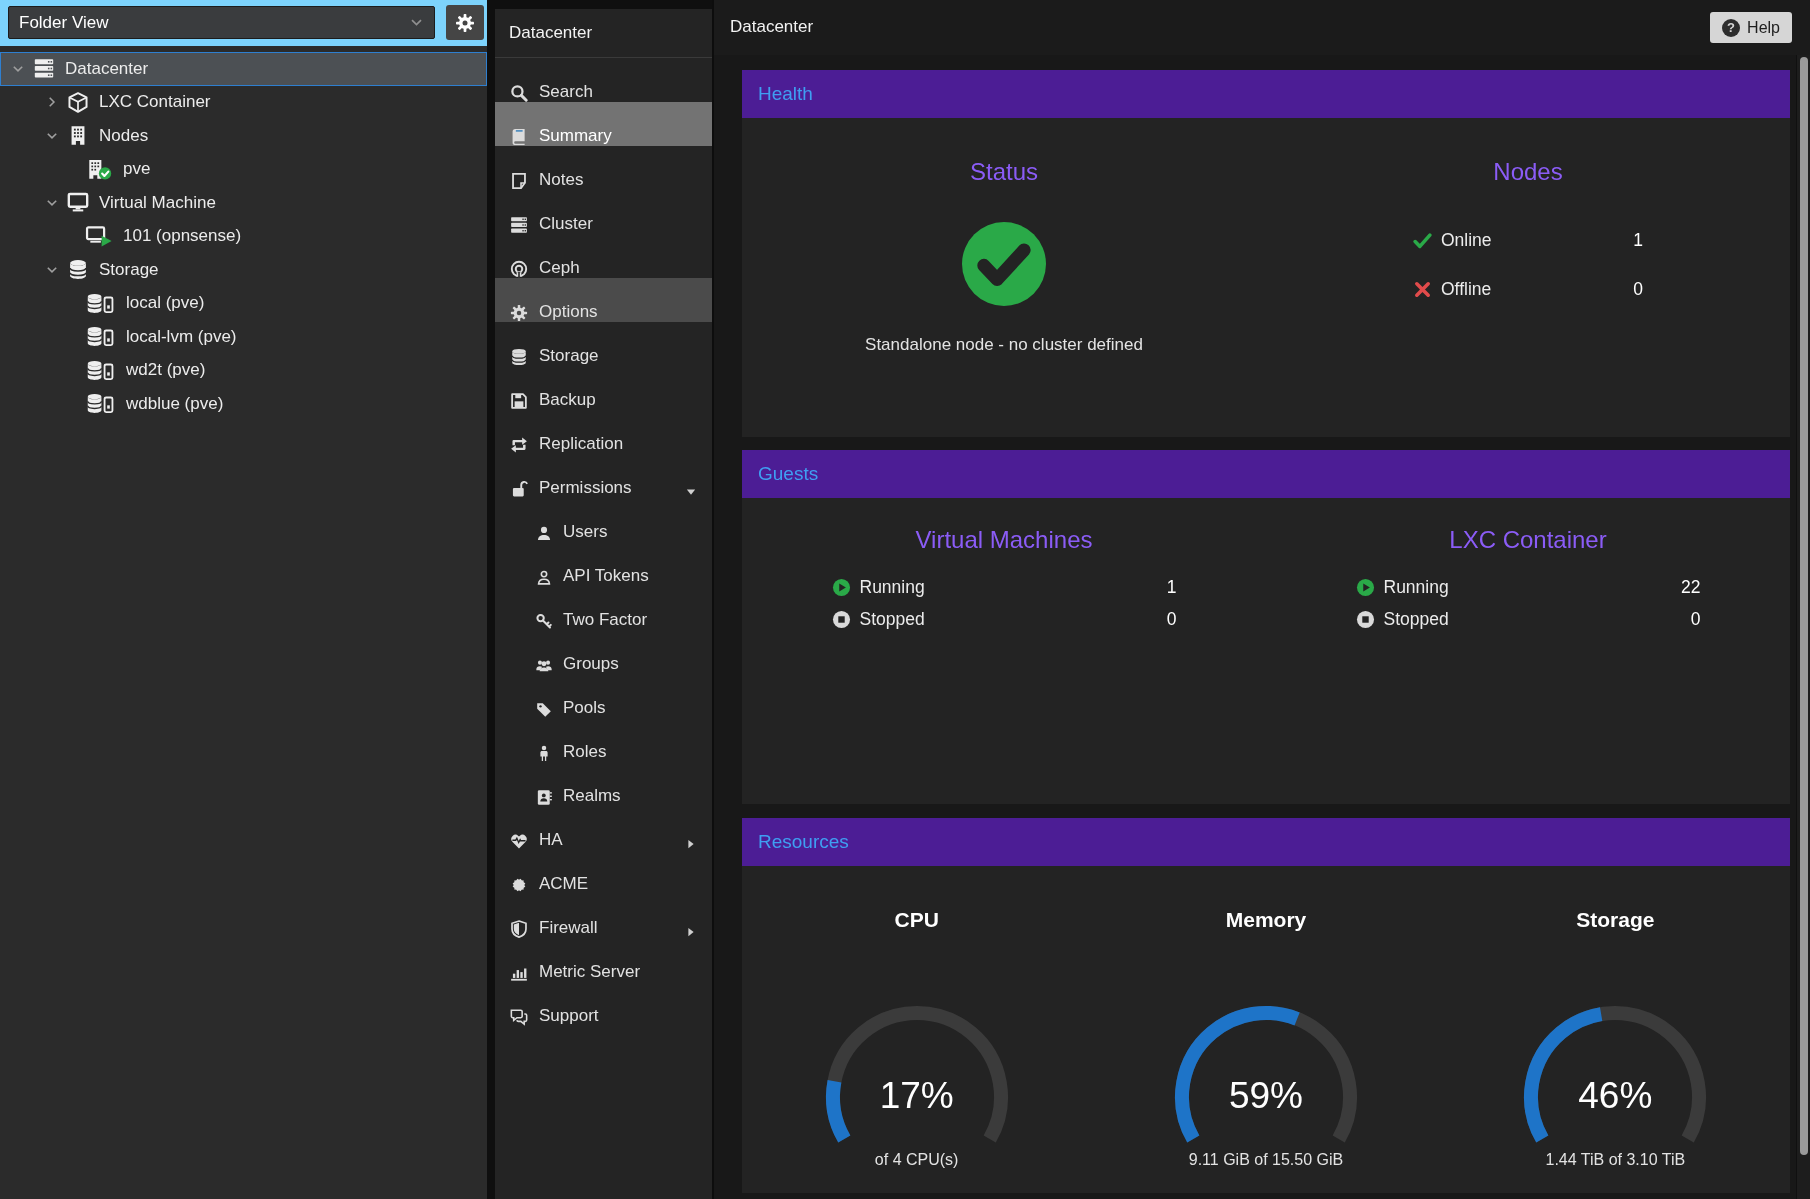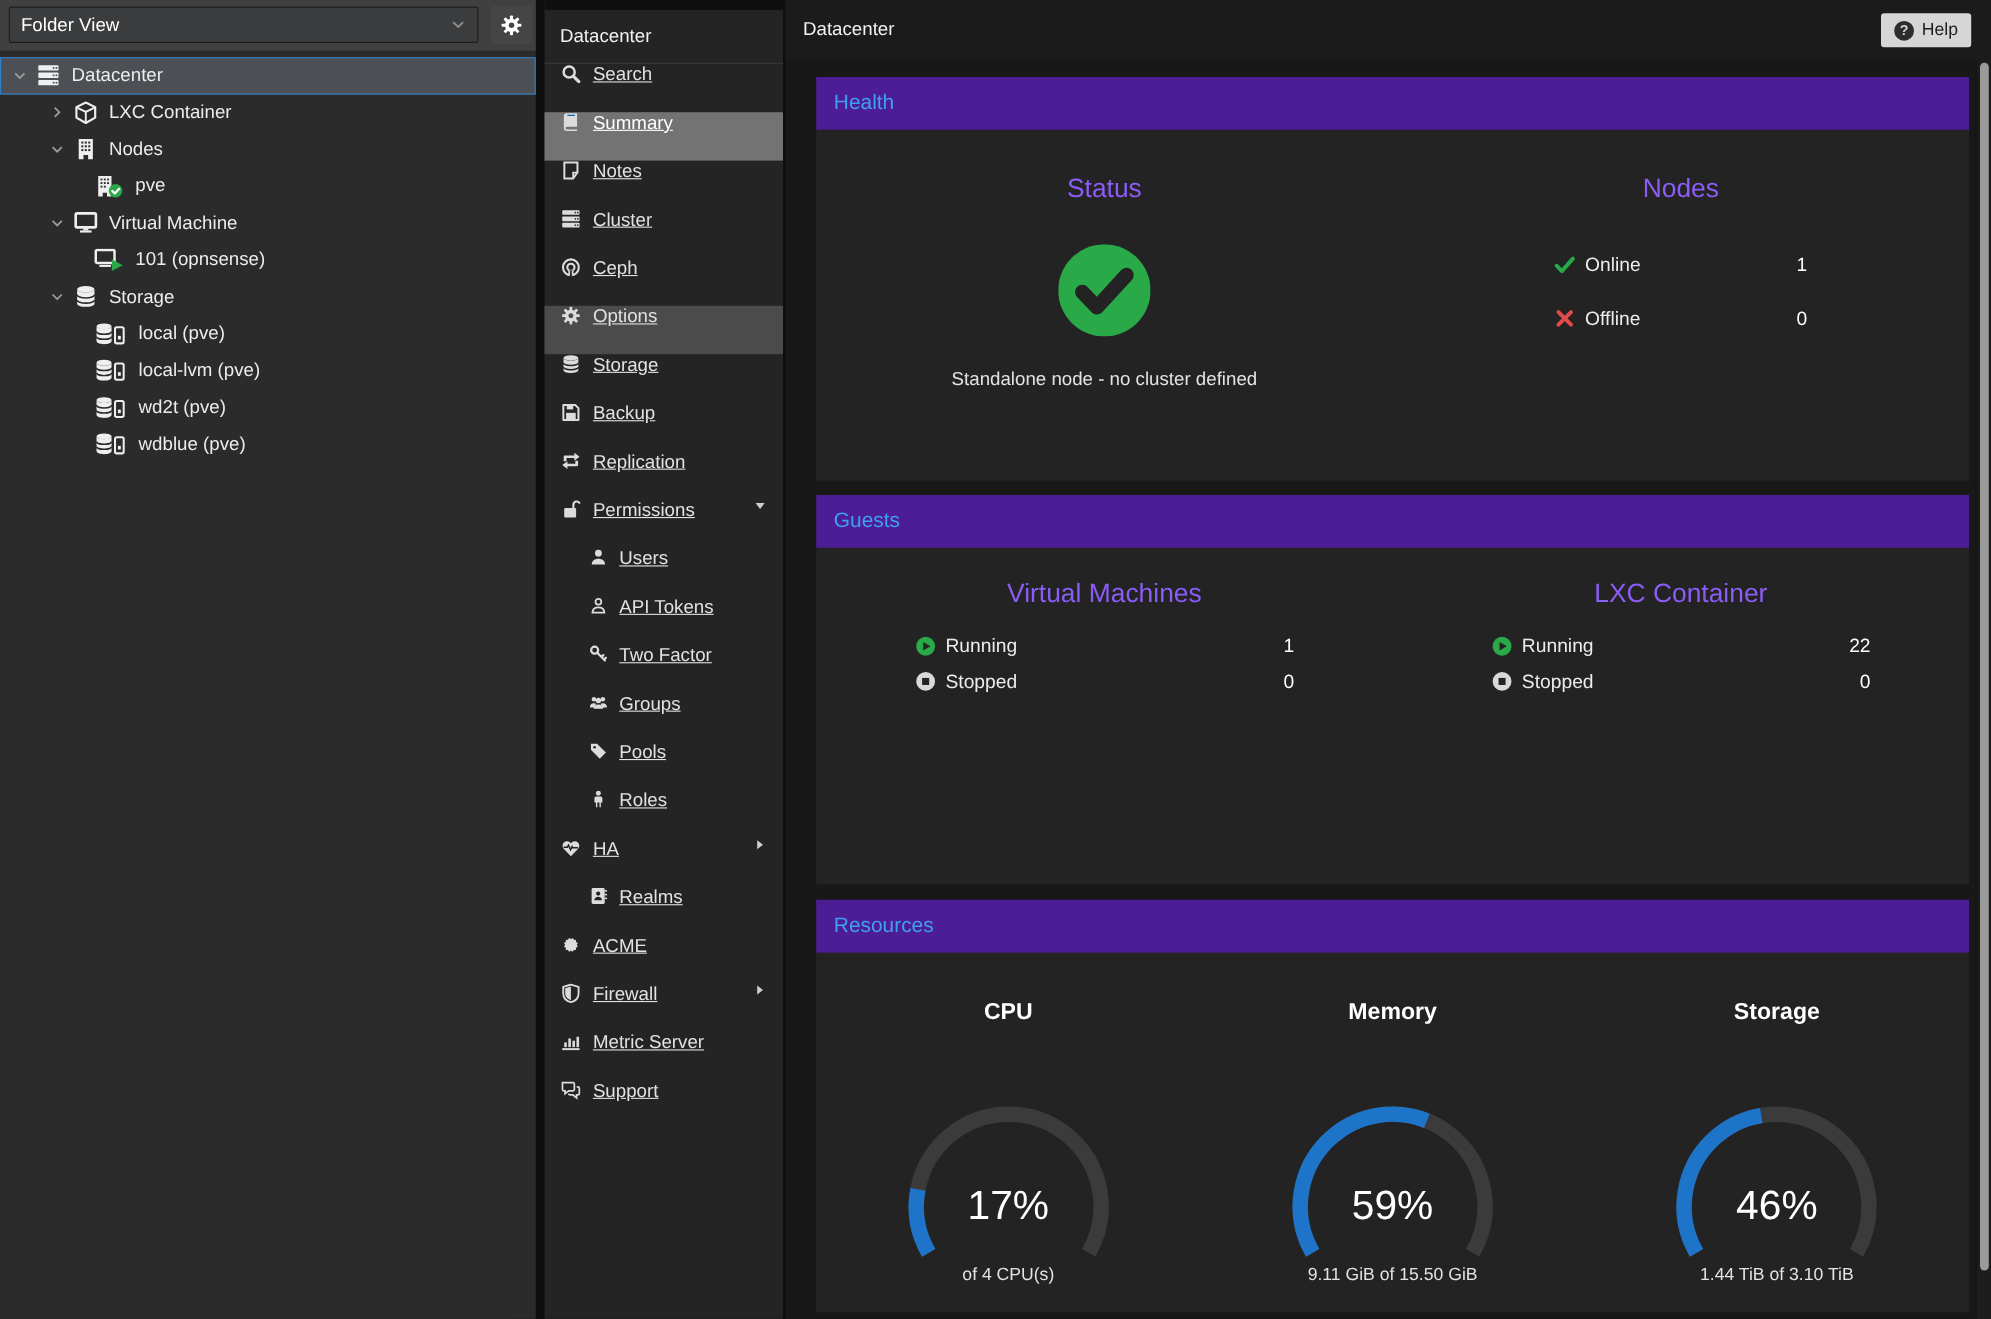--- a/index.html
+++ b/index.html
@@ -7,21 +7,21 @@
   body {
     position:relative; background:#0f0f0f; overflow:hidden;
     font-family:"Liberation Sans","DejaVu Sans",sans-serif;
     color:#e6e6e6; --ko:#242424;
   }
   .ic { display:inline-flex; align-items:center; justify-content:center; flex:none; }
   .ic svg { width:100%; height:100%; display:block; }
 
   
   #left-panel { position:absolute; left:0; top:0; width:487px; height:100%; background:#2b2b2b; --ko:#2b2b2b; }
-  #left-toolbar { position:absolute; left:0; top:0; width:100%; height:46px; background:#404040; }
+  #left-toolbar { position:absolute; left:0; top:0; width:100%; height:46px; background:#7dd3fc; }
   #view-combo {
     position:absolute; left:8px; top:6px; width:427px; height:33px;
     background:#3a3c3e; border:1px solid #1c1c1c; border-radius:2px;
     display:flex; align-items:center; padding:0 10px; cursor:pointer;
   }
   #view-combo .combo-label { font-size:17px; color:#ffffff; flex:1; }
   #view-combo .ic { width:15px; height:15px; color:#8f8f8f; }
   #gear-btn {
     position:absolute; left:446px; top:5px; width:38px; height:35px;
     background:#454545; --ko:#454545; border-radius:3px;
@@ -37,21 +37,21 @@
   .tree-row .node-ic { height:21px; color:#efefef; margin-right:9px; }
   .tree-row .node-ic.w24 { width:24px; }
   .tree-row .node-ic.w30 { width:30px; }
   .tree-row .node-ic.w33 { width:33px; }
   .tree-row.selected { background:#4c5054; --ko:#4c5054; outline:1px solid #2e7fd0; outline-offset:-1px; }
 
   
   #menu-panel { position:absolute; left:495px; top:0; width:217px; height:100%; background:#242424; }
   #menu-top-strip { height:9px; background:#0f0f0f; }
   #menu-header { height:49px; display:flex; align-items:center; padding-left:14px; font-size:17px; color:#f2f2f2; border-bottom:1px solid #3a3a3a; }
-  .menu-item { position:relative; height:44px; display:flex; align-items:flex-start; padding-left:14px; font-size:17px; color:#e2e2e2; cursor:pointer;text-decoration:underline; }
+  .menu-item { position:relative; height:44px; display:flex; align-items:flex-end; padding-left:14px; font-size:17px; color:#e2e2e2; cursor:pointer; }
   .menu-item .mi-ic { width:20px; height:18px; color:#dcdcdc; margin-right:10px; }
   .menu-item.sub { padding-left:40px; }
   .menu-item.sub .mi-ic { width:18px; height:17px; }
   .menu-item.active { background:#737373; --ko:#0a67b2; color:#ffffff; }
   .menu-item.hovered { background:#4b4b4b; --ko:#4b4b4b; }
   .menu-item .arrow { position:absolute; right:15px; width:12px; height:12px; color:#cfcfcf; }
 
   
   #content { position:absolute; left:712px; top:0; right:0; bottom:0; background:#181818; border-left:2px solid #0d0d0d; }
   #content-header { position:absolute; left:0; top:0; right:0; height:55px; background:#1b1b1b; }
@@ -483,48 +483,48 @@
       </div>
       <div class="menu-item sub">
         <span class="ic mi-ic">
           <svg viewBox="0 0 16 16">
             <circle cx="8" cy="2.9" r="2.1" fill="currentColor"></circle>
             <path d="M6.1 5.7h3.8c.9 0 1.5.6 1.5 1.5v3.6h-1.3V15H8.9v-4.2H7.1V15H5.9v-4.2H4.6V7.2c0-.9.6-1.5 1.5-1.5z" fill="currentColor"></path>
           </svg>
         </span>
         <span>Roles</span>
       </div>
-      <div class="menu-item">
-        <span class="ic mi-ic">
-          <svg viewBox="0 0 16 16">
-            <path d="M8 14.6 2.3 8.8a3.8 3.8 0 0 1 0-5.3 3.6 3.6 0 0 1 5.1 0l.6.6.6-.6a3.6 3.6 0 0 1 5.1 0 3.8 3.8 0 0 1 0 5.3z" fill="currentColor"></path>
-            <path d="M2.1 7.3h3l1-1.7 1.6 3.7 1.3-2.5.6 1h4.2" fill="none" stroke="var(--ko,#242424)" stroke-width="1.2"></path>
-          </svg>
-        </span>
-        <span>HA</span>
-        <span class="ic arrow">
-          <svg viewBox="0 0 16 16">
-            <path d="M4.5 2.5v11L11.5 8z" fill="currentColor"></path>
-          </svg>
-        </span>
-      </div>
       <div class="menu-item sub">
         <span class="ic mi-ic">
           <svg viewBox="0 0 16 16">
             <rect x="2.2" y="1.2" width="11.2" height="13.6" rx="1.2" fill="currentColor"></rect>
             <rect x="13.4" y="3" width="2" height="1.3" fill="currentColor"></rect>
             <rect x="13.4" y="6.2" width="2" height="1.3" fill="currentColor"></rect>
             <rect x="13.4" y="9.4" width="2" height="1.3" fill="currentColor"></rect>
             <g fill="var(--ko,#242424)">
               <circle cx="7.8" cy="6" r="1.8"></circle>
               <path d="M4.5 11.7c0-1.9 1.5-3 3.3-3s3.3 1.1 3.3 3z"></path>
             </g>
           </svg>
         </span>
         <span>Realms</span>
+      </div>
+      <div class="menu-item">
+        <span class="ic mi-ic">
+          <svg viewBox="0 0 16 16">
+            <path d="M8 14.6 2.3 8.8a3.8 3.8 0 0 1 0-5.3 3.6 3.6 0 0 1 5.1 0l.6.6.6-.6a3.6 3.6 0 0 1 5.1 0 3.8 3.8 0 0 1 0 5.3z" fill="currentColor"></path>
+            <path d="M2.1 7.3h3l1-1.7 1.6 3.7 1.3-2.5.6 1h4.2" fill="none" stroke="var(--ko,#242424)" stroke-width="1.2"></path>
+          </svg>
+        </span>
+        <span>HA</span>
+        <span class="ic arrow">
+          <svg viewBox="0 0 16 16">
+            <path d="M4.5 2.5v11L11.5 8z" fill="currentColor"></path>
+          </svg>
+        </span>
       </div>
       <div class="menu-item">
         <span class="ic mi-ic">
           <svg viewBox="0 0 16 16">
             <g fill="currentColor">
               <rect x="3.9" y="3.9" width="8.2" height="8.2"></rect>
               <rect x="3.9" y="3.9" width="8.2" height="8.2" transform="rotate(30 8 8)"></rect>
               <rect x="3.9" y="3.9" width="8.2" height="8.2" transform="rotate(60 8 8)"></rect>
             </g>
           </svg>

